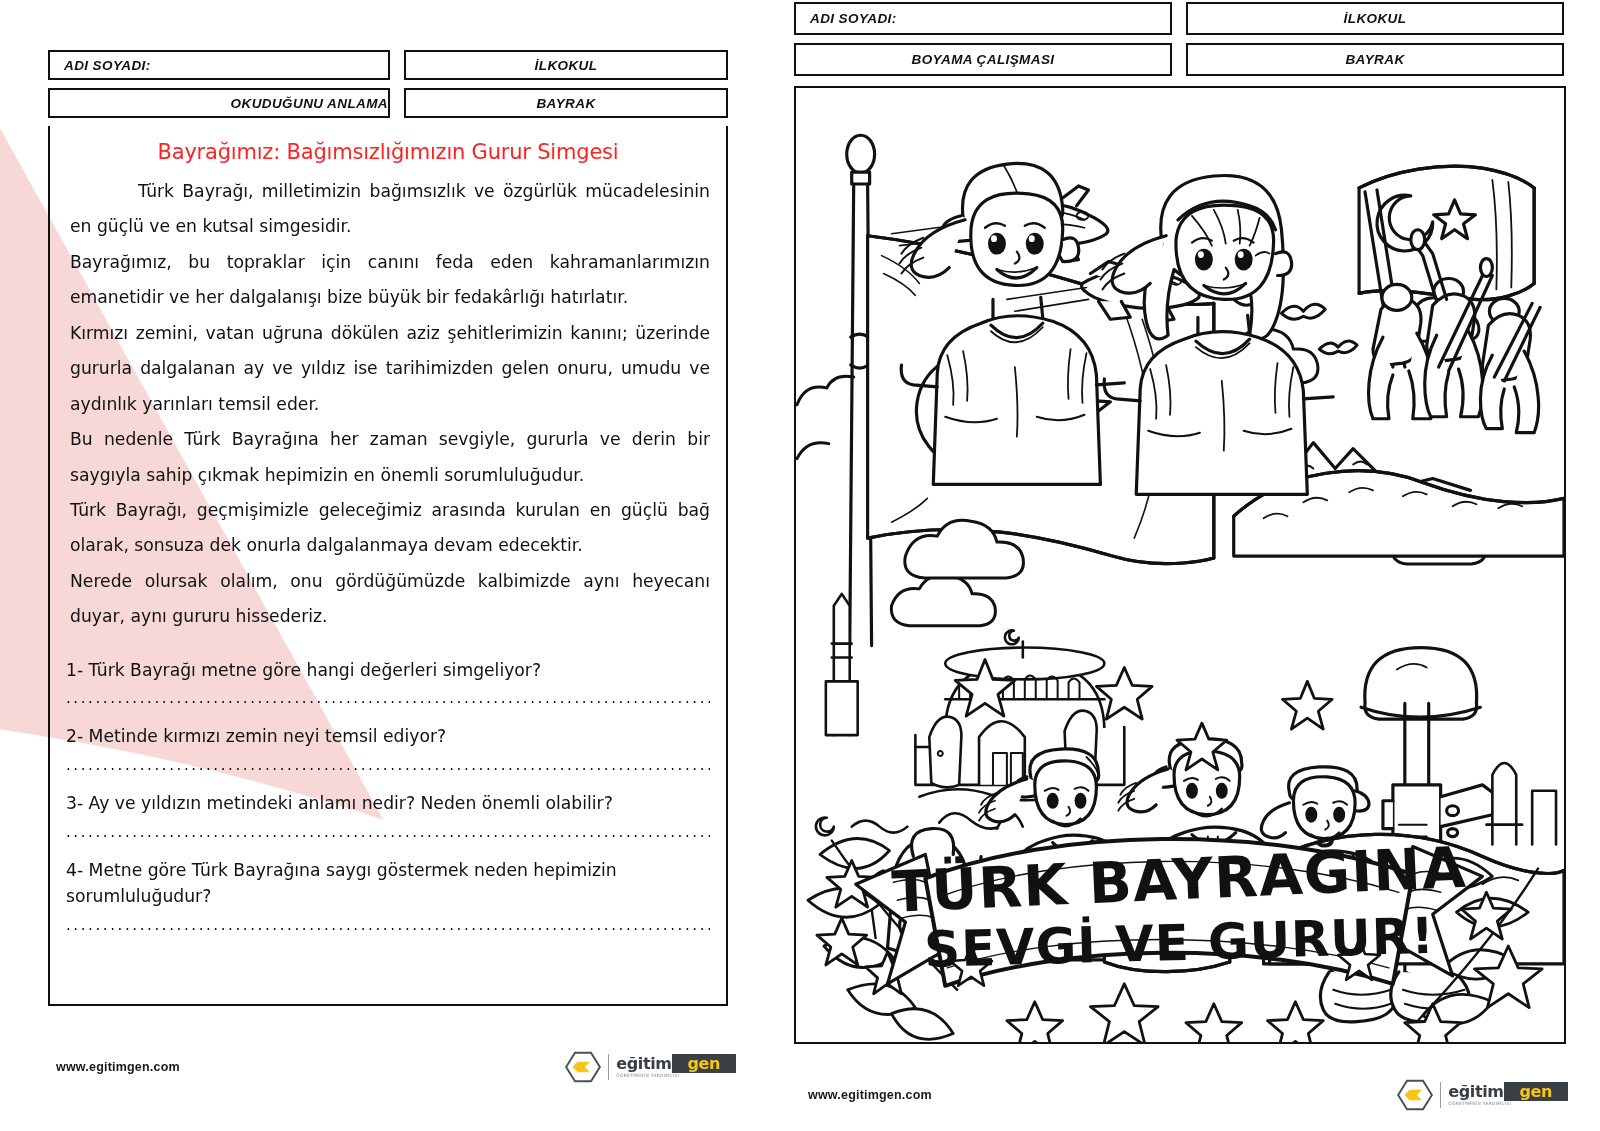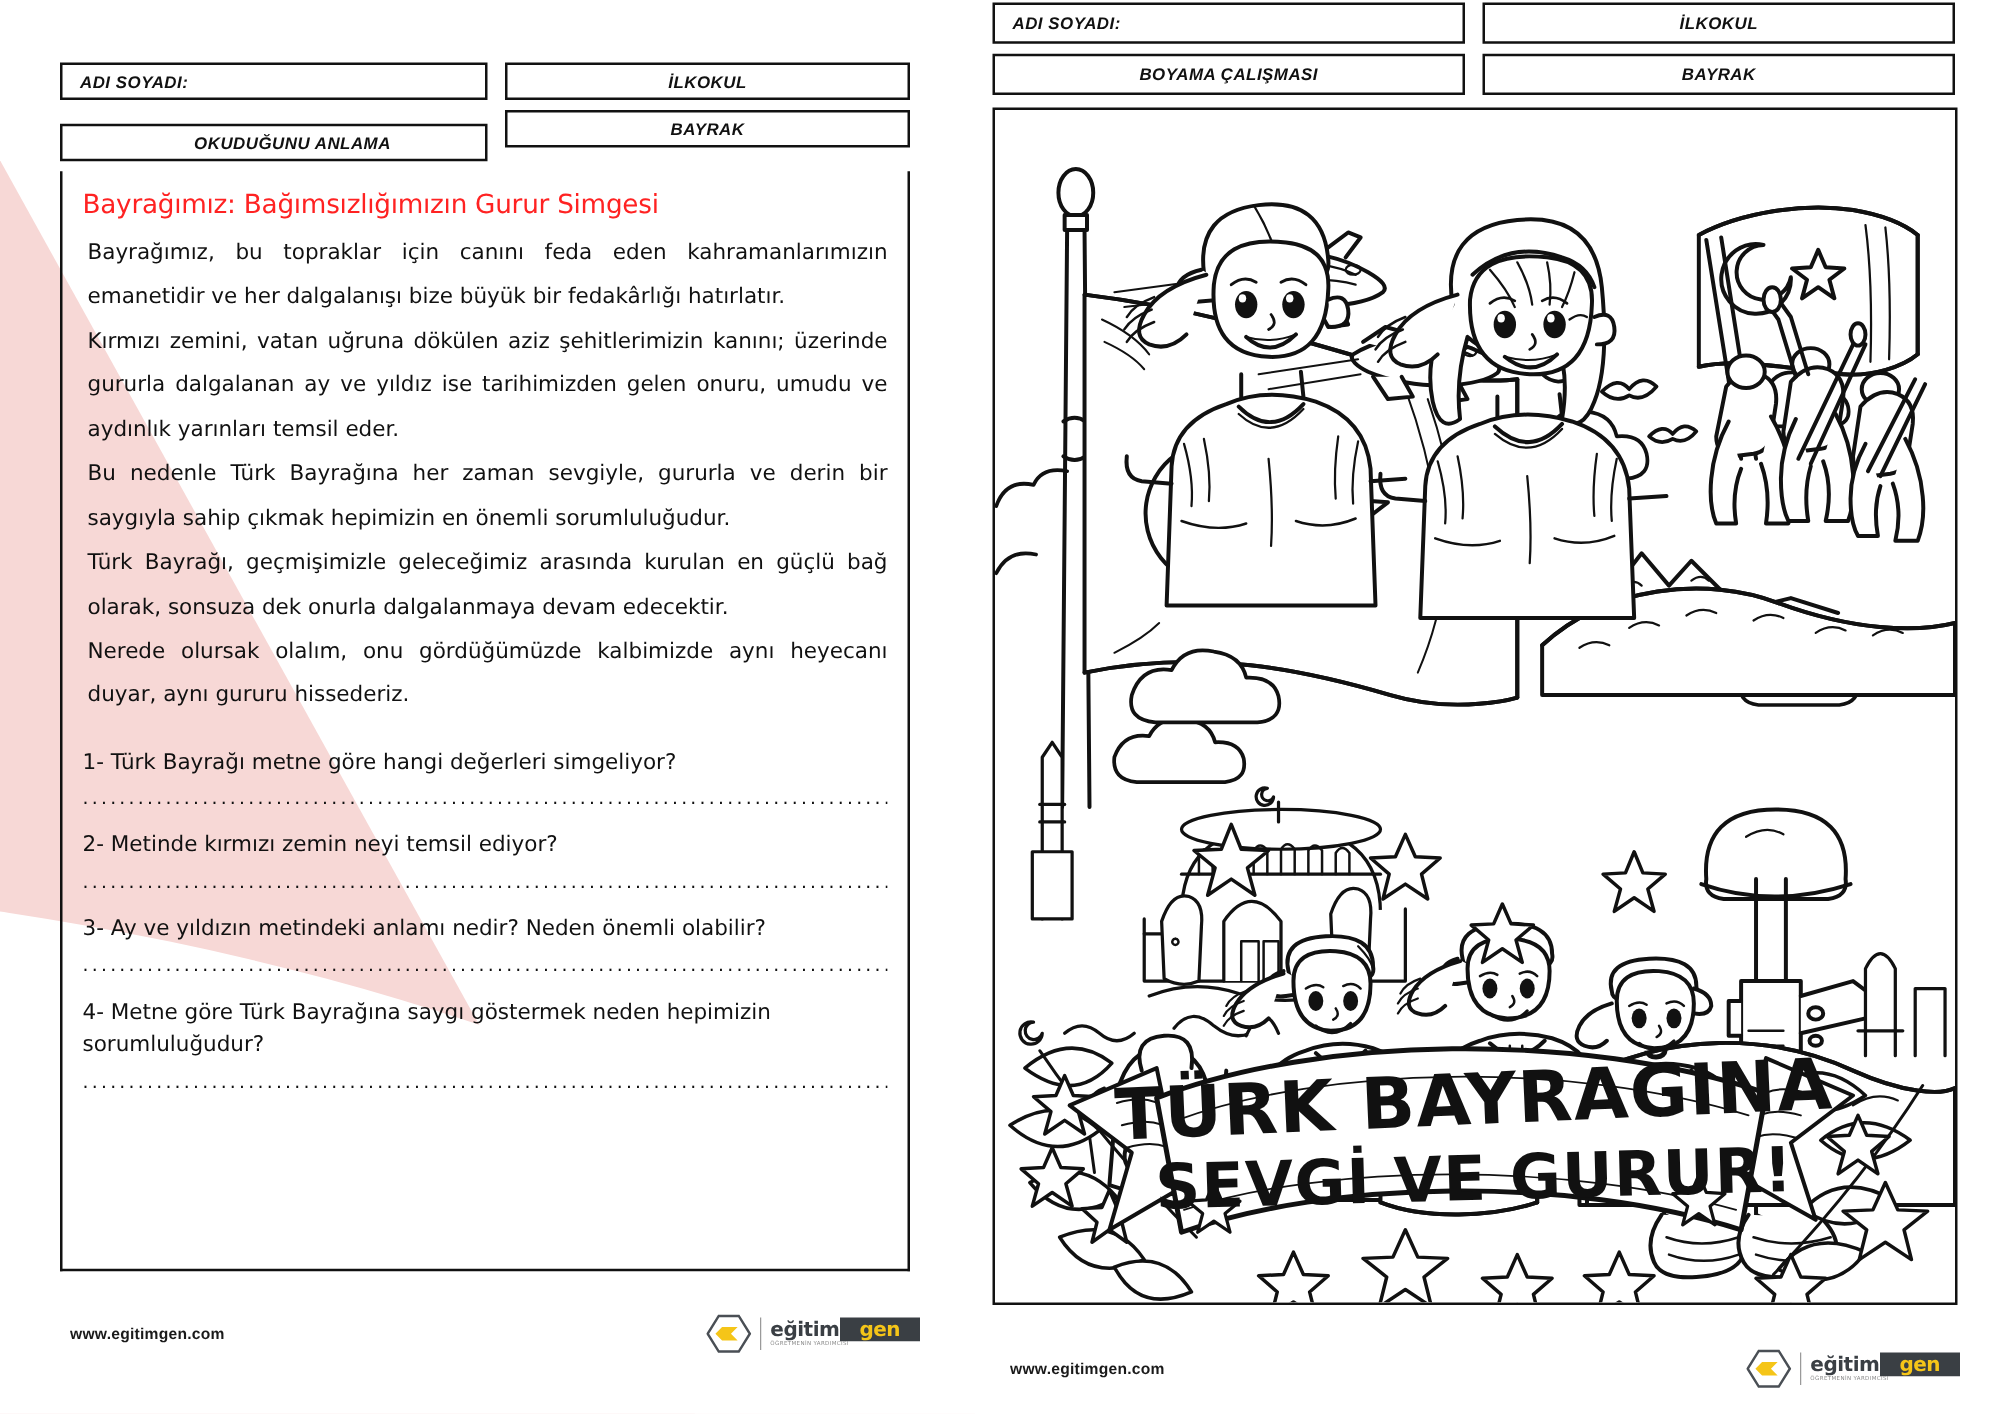--- a/index.html
+++ b/index.html
@@ -77,34 +77,34 @@
     display: flex;
     align-items: center;
     font-weight: bold;
     font-style: italic;
     font-size: 13.5px;
     letter-spacing: 0.4px;
     color: #111;
   }
   .hdr-name  { width: 342px; padding-left: 14px; justify-content: flex-start; }
   .hdr-school{ width: 324px; justify-content: center; }
-  .hdr-subj  { width: 342px; padding-left: 30px; justify-content: center; margin-top: 11px; }
+  .hdr-subj  { width: 342px; padding-left: 30px; justify-content: flex-end; }
   .hdr-topic { width: 324px; justify-content: center; }
 
   .body-box {
     border: 2.5px solid #111;
     border-top: none;
     background: transparent;
     width: 680px;
     height: 880px;
     padding: 10px 16px 0 16px;
     position: relative;
   }
   .lesson-title {
-    text-align: left;
+    text-align: center;
     color: #ff2222;
     font-size: 21px;
     font-family: "DejaVu Sans", sans-serif;
     font-weight: 400;
     margin: 4px 0 10px 0;
     letter-spacing: -0.2px;
   }
   .para {
     font-family: "DejaVu Sans", sans-serif;
     font-size: 17.2px;
@@ -248,20 +248,21 @@
           <span>OKUDUĞUNU ANLAMA</span>
         </div>
         <div class="hdr-box hdr-topic">
           <span>BAYRAK</span>
         </div>
       </div>
 
       <div class="body-box">
         <div class="lesson-title">Bayrağımız: Bağımsızlığımızın Gurur Simgesi</div>
 
+        <p class="para first">Türk Bayrağı, milletimizin bağımsızlık ve özgürlük mücadelesinin en güçlü ve en kutsal simgesidir.</p>
         <p class="para">Bayrağımız, bu topraklar için canını feda eden kahramanlarımızın emanetidir ve her dalgalanışı bize büyük bir fedakârlığı hatırlatır.</p>
         <p class="para">Kırmızı zemini, vatan uğruna dökülen aziz şehitlerimizin kanını; üzerinde gururla dalgalanan ay ve yıldız ise tarihimizden gelen onuru, umudu ve aydınlık yarınları temsil eder.</p>
         <p class="para">Bu nedenle Türk Bayrağına her zaman sevgiyle, gururla ve derin bir saygıyla sahip çıkmak hepimizin en önemli sorumluluğudur.</p>
         <p class="para">Türk Bayrağı, geçmişimizle geleceğimiz arasında kurulan en güçlü bağ olarak, sonsuza dek onurla dalgalanmaya devam edecektir.</p>
         <p class="para">Nerede olursak olalım, onu gördüğümüzde kalbimizde aynı heyecanı duyar, aynı gururu hissederiz.</p>
 
         <div class="q-block">
           <div class="q-text">1- Türk Bayrağı metne göre hangi değerleri simgeliyor?</div>
           <div class="dots">................................................................................................................</div>
 

